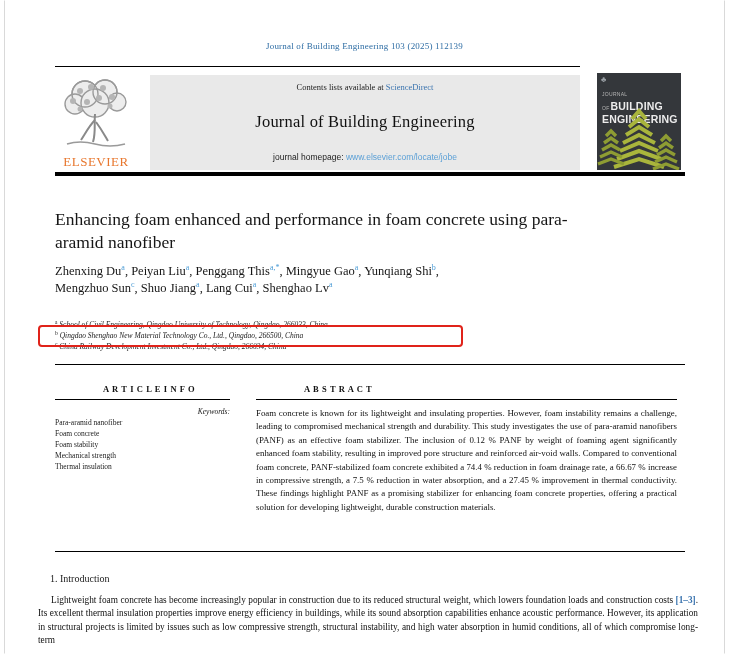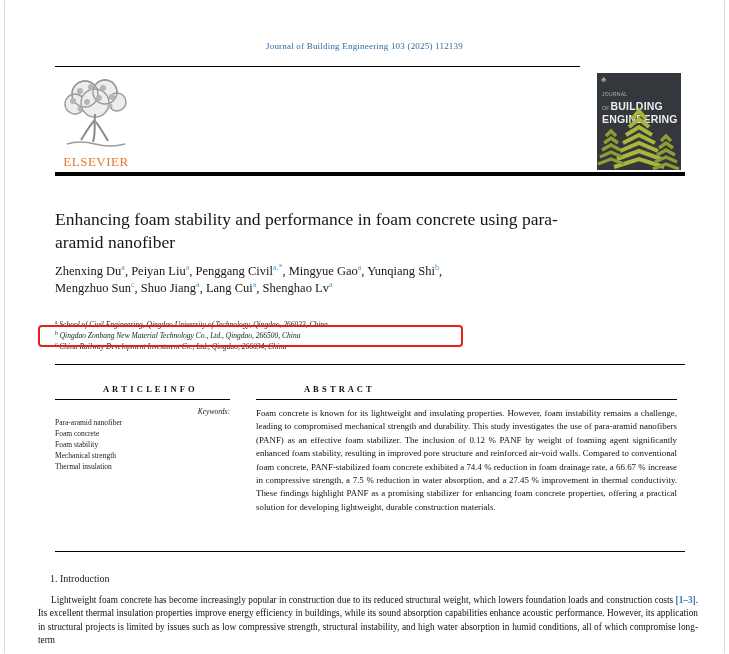--- a/index.html
+++ b/index.html
@@ -101,20 +101,25 @@
           <circle cx="18" cy="25" r="3"></circle>
           <circle cx="44" cy="22" r="3"></circle>
         <circle cx="32" cy="26" r="3"></circle>
           <circle cx="55" cy="30" r="2.5"></circle>
           <circle cx="25" cy="33" r="2.5"></circle>
       </g>
     </svg>
     <div class="elsevier-name">ELSEVIER</div>
   </div>
 
+  <div class="headbox">
+    <div class="contents-line"><span>Contents lists available at </span><a class="link-sd">ScienceDirect</a></div>
+    <div class="headbox-title">Journal of Building Engineering</div>
+    <div class="homepage-line"><span>journal homepage: </span><a class="link-home">www.elsevier.com/locate/jobe</a></div>
+  </div>
 
   <div class="cover">
     <div class="cover-emblem">♣</div>
     <div class="cover-titles">
       <span class="cover-jof">JOURNAL OF</span><span class="cover-big">BUILDING</span><br>
       <span class="cover-big">ENGINEERING</span>
     </div>
     <svg width="84" height="62" viewBox="0 0 84 62" style="position:absolute;left:0;top:35px;">
       <g fill="none" stroke="#a9b53c" stroke-width="4">
         <path d="M35 11 L42 3  L49 11"></path>
@@ -137,38 +142,38 @@
         <path d="M62 40 L69 35 L76 40"></path>
         <path d="M60 47 L69 42 L78 47"></path>
         <path d="M58 54 L69 49 L80 54"></path>
         <path d="M56 61 L69 56 L82 61"></path>
       </g>
     </svg>
   </div>
 
   <div class="rule-thick"></div>
 
-  <h1 class="art-title" style="margin:0;font-weight:normal;">Enhancing foam stability and performance in foam concrete using para-aramid nanofiber</h1>
+  <h1 class="art-title" style="margin:0;font-weight:normal;">Enhancing foam enhanced and performance in foam concrete using para-aramid nanofiber</h1>
 
   <div class="authors">
     <span><span>Zhenxing Du</span><sup>a</sup><span>, </span></span>
     <span><span>Peiyan Liu</span><sup>a</sup><span>, </span></span>
-    <span><span>Penggang Civil</span><sup>a,*</sup><span>, </span></span>
+    <span><span>Penggang This</span><sup>a,*</sup><span>, </span></span>
     <span><span>Mingyue Gao</span><sup>a</sup><span>, </span></span>
     <span><span>Yunqiang Shi</span><sup>b</sup><span>,</span></span>
     <br>
     <span><span>Mengzhuo Sun</span><sup>c</sup><span>, </span></span>
     <span><span>Shuo Jiang</span><sup>a</sup><span>, </span></span>
     <span><span>Lang Cui</span><sup>a</sup><span>, </span></span>
     <span><span>Shenghao Lv</span><sup>a</sup><span></span></span>
   </div>
 
   <div class="affils">
     <div><sup>a</sup> <span>School of Civil Engineering, Qingdao University of Technology, Qingdao, 266033, China</span></div>
-    <div><sup>b</sup> <span>Qingdao Zonbang New Material Technology Co., Ltd., Qingdao, 266500, China</span></div>
+    <div><sup>b</sup> <span>Qingdao Shenghao New Material Technology Co., Ltd., Qingdao, 266500, China</span></div>
     <div><sup>c</sup> <span>China Railway Development Investment Co., Ltd., Qingdao, 266034, China</span></div>
   </div>
   <div class="hl-box"></div>
 
   <div class="rule-1"></div>
 
   <div class="col-left">
     <div class="col-head">A R T I C L E  I N F O</div>
     <hr class="col-rule">
     <div class="kw-label">Keywords:</div>

